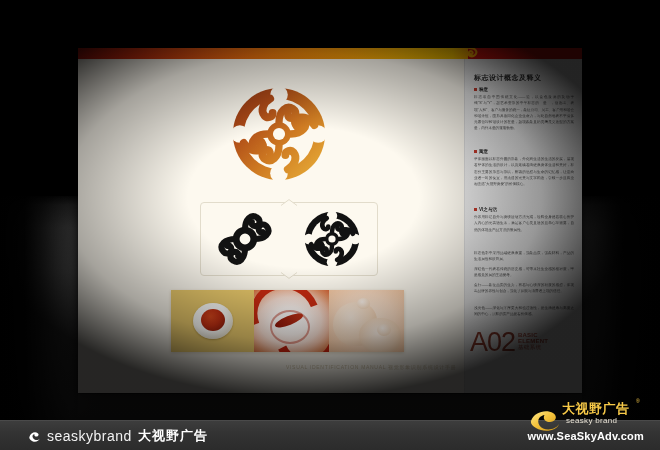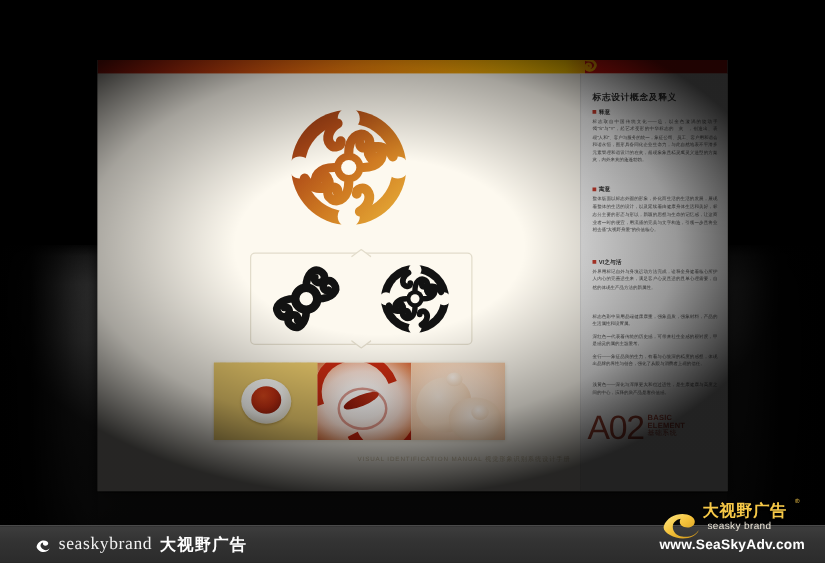--- a/index.html
+++ b/index.html
@@ -201,21 +201,21 @@
     background:#55504c;
   }
 
   
   #brandbar{
     position:absolute;left:0;top:420px;width:660px;height:30px;
     background:linear-gradient(180deg,#3d3d3d 0%,#333333 40%,#2b2b2b 100%);
     border-top:1px solid #4a4a4a;
   }
   .bb-left{
-    position:absolute;left:28px;top:6px;display:flex;align-items:center;gap:6px;font-family:Liberation Serif, serif;
+    position:absolute;left:28px;top:6px;display:flex;align-items:center;gap:6px;
   }
   .bb-mark{width:13px;height:13px;flex:none;}
   .bb-name{
     font-size:14px;color:#f2f2f2;letter-spacing:.5px;font-weight:normal;
   }
   .bb-cn{font-size:13px;color:#ffffff;letter-spacing:1px;font-weight:bold;}
   .bb-right{
     position:absolute;right:16px;top:9px;font-size:11px;color:#ffffff;
     letter-spacing:.2px;font-weight:bold;white-space:nowrap;
   }

